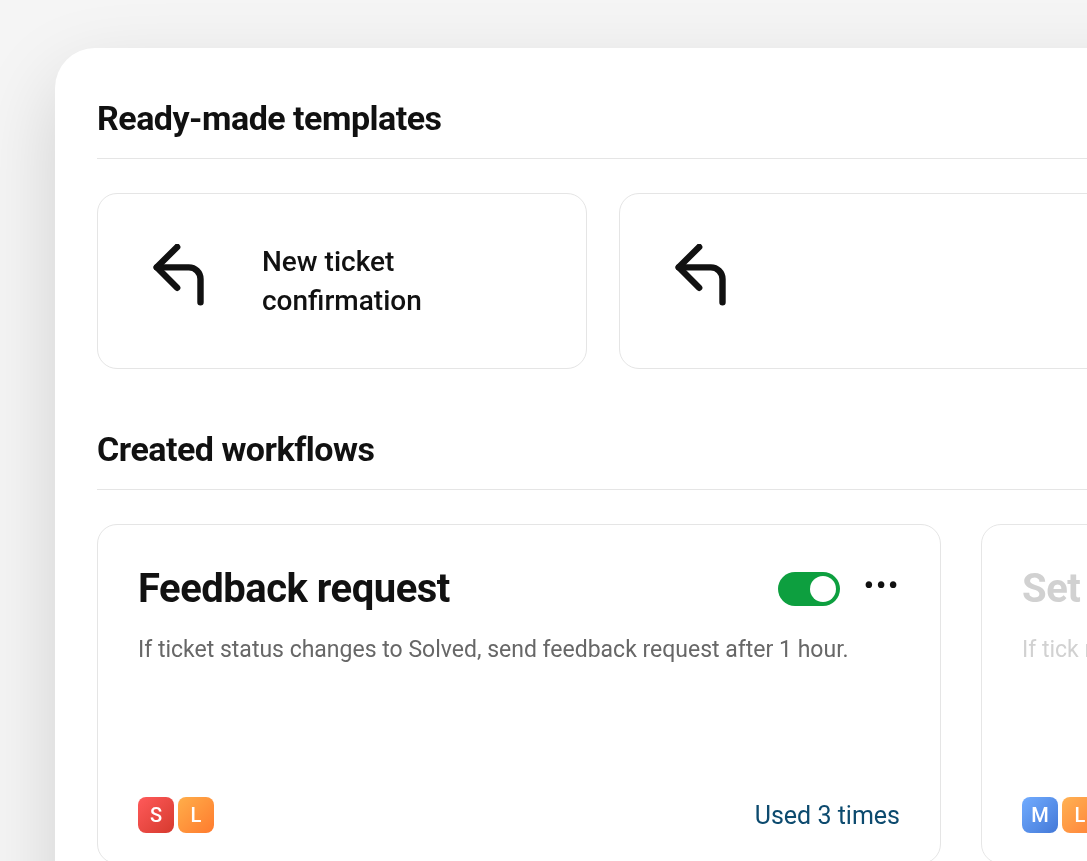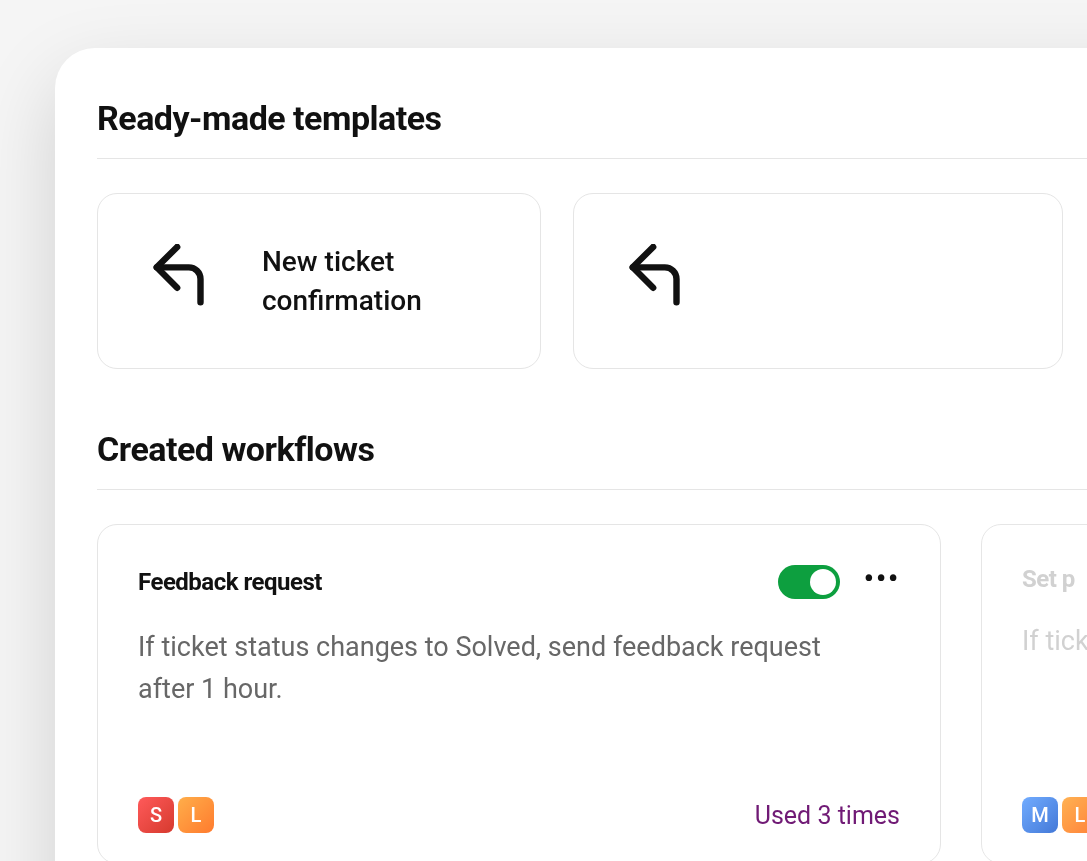--- a/index.html
+++ b/index.html
@@ -47,21 +47,21 @@
       border: 1.5px solid #e5e5e5;
       border-radius: 20px;
       height: 176px;
       display: flex;
       align-items: center;
       padding: 0 40px 0 50px;
       gap: 44px;
       cursor: pointer;
       flex-shrink: 0;
     }
-    .template-card.first { width: 444px; }
+    .template-card.first { width: 490px; }
     .template-card.second { width: 490px; }
     .reply-icon svg {
       width: 70px;
       height: 70px;
     }
     .template-label {
       font-size: 28px;
       font-weight: 500;
       color: #111;
       line-height: 1.4;
@@ -82,21 +82,21 @@
       display: flex;
       flex-direction: column;
       position: relative;
     }
     .workflow-header {
       display: flex;
       align-items: center;
       justify-content: space-between;
     }
     .workflow-title {
-      font-size: 24px;
+      font-size: 40px;
       font-weight: 700;
       color: #111;
       letter-spacing: -0.5px;
     }
     .header-controls {
       display: flex;
       align-items: center;
       gap: 24px;
     }
     .toggle {
@@ -120,22 +120,22 @@
     .more-dots {
       font-size: 28px;
       font-weight: 700;
       color: #111;
       letter-spacing: 2px;
       cursor: pointer;
       line-height: 1;
       padding-bottom: 6px;
     }
     .workflow-desc {
-      margin-top: 28px;
-      font-size: 27px;
+      margin-top: 20px;
+      font-size: 23px;
       color: #676767;
       line-height: 1.55;
       max-width: 720px;
     }
     .workflow-footer {
       margin-top: auto;
       display: flex;
       align-items: center;
       justify-content: space-between;
     }
@@ -152,21 +152,21 @@
       justify-content: center;
       font-size: 20px;
       font-weight: 500;
       color: #fff;
     }
     .badge.s { background: linear-gradient(135deg, #ff5a5a, #d63a2e); }
     .badge.l { background: linear-gradient(135deg, #ffae4a, #ff7b2e); }
     .badge.m { background: linear-gradient(135deg, #6aa8ff, #3a72d6); }
     .usage {
       font-size: 25px;
-      color: #701a75;
+      color: #0c4a6e;
     }
     .workflow-card.faded {
       width: 844px;
       opacity: 0.95;
     }
     .workflow-card.faded .workflow-title {
       color: #cfcfcf;
     }
     .workflow-card.faded .workflow-desc {
       color: #cfcfcf;

